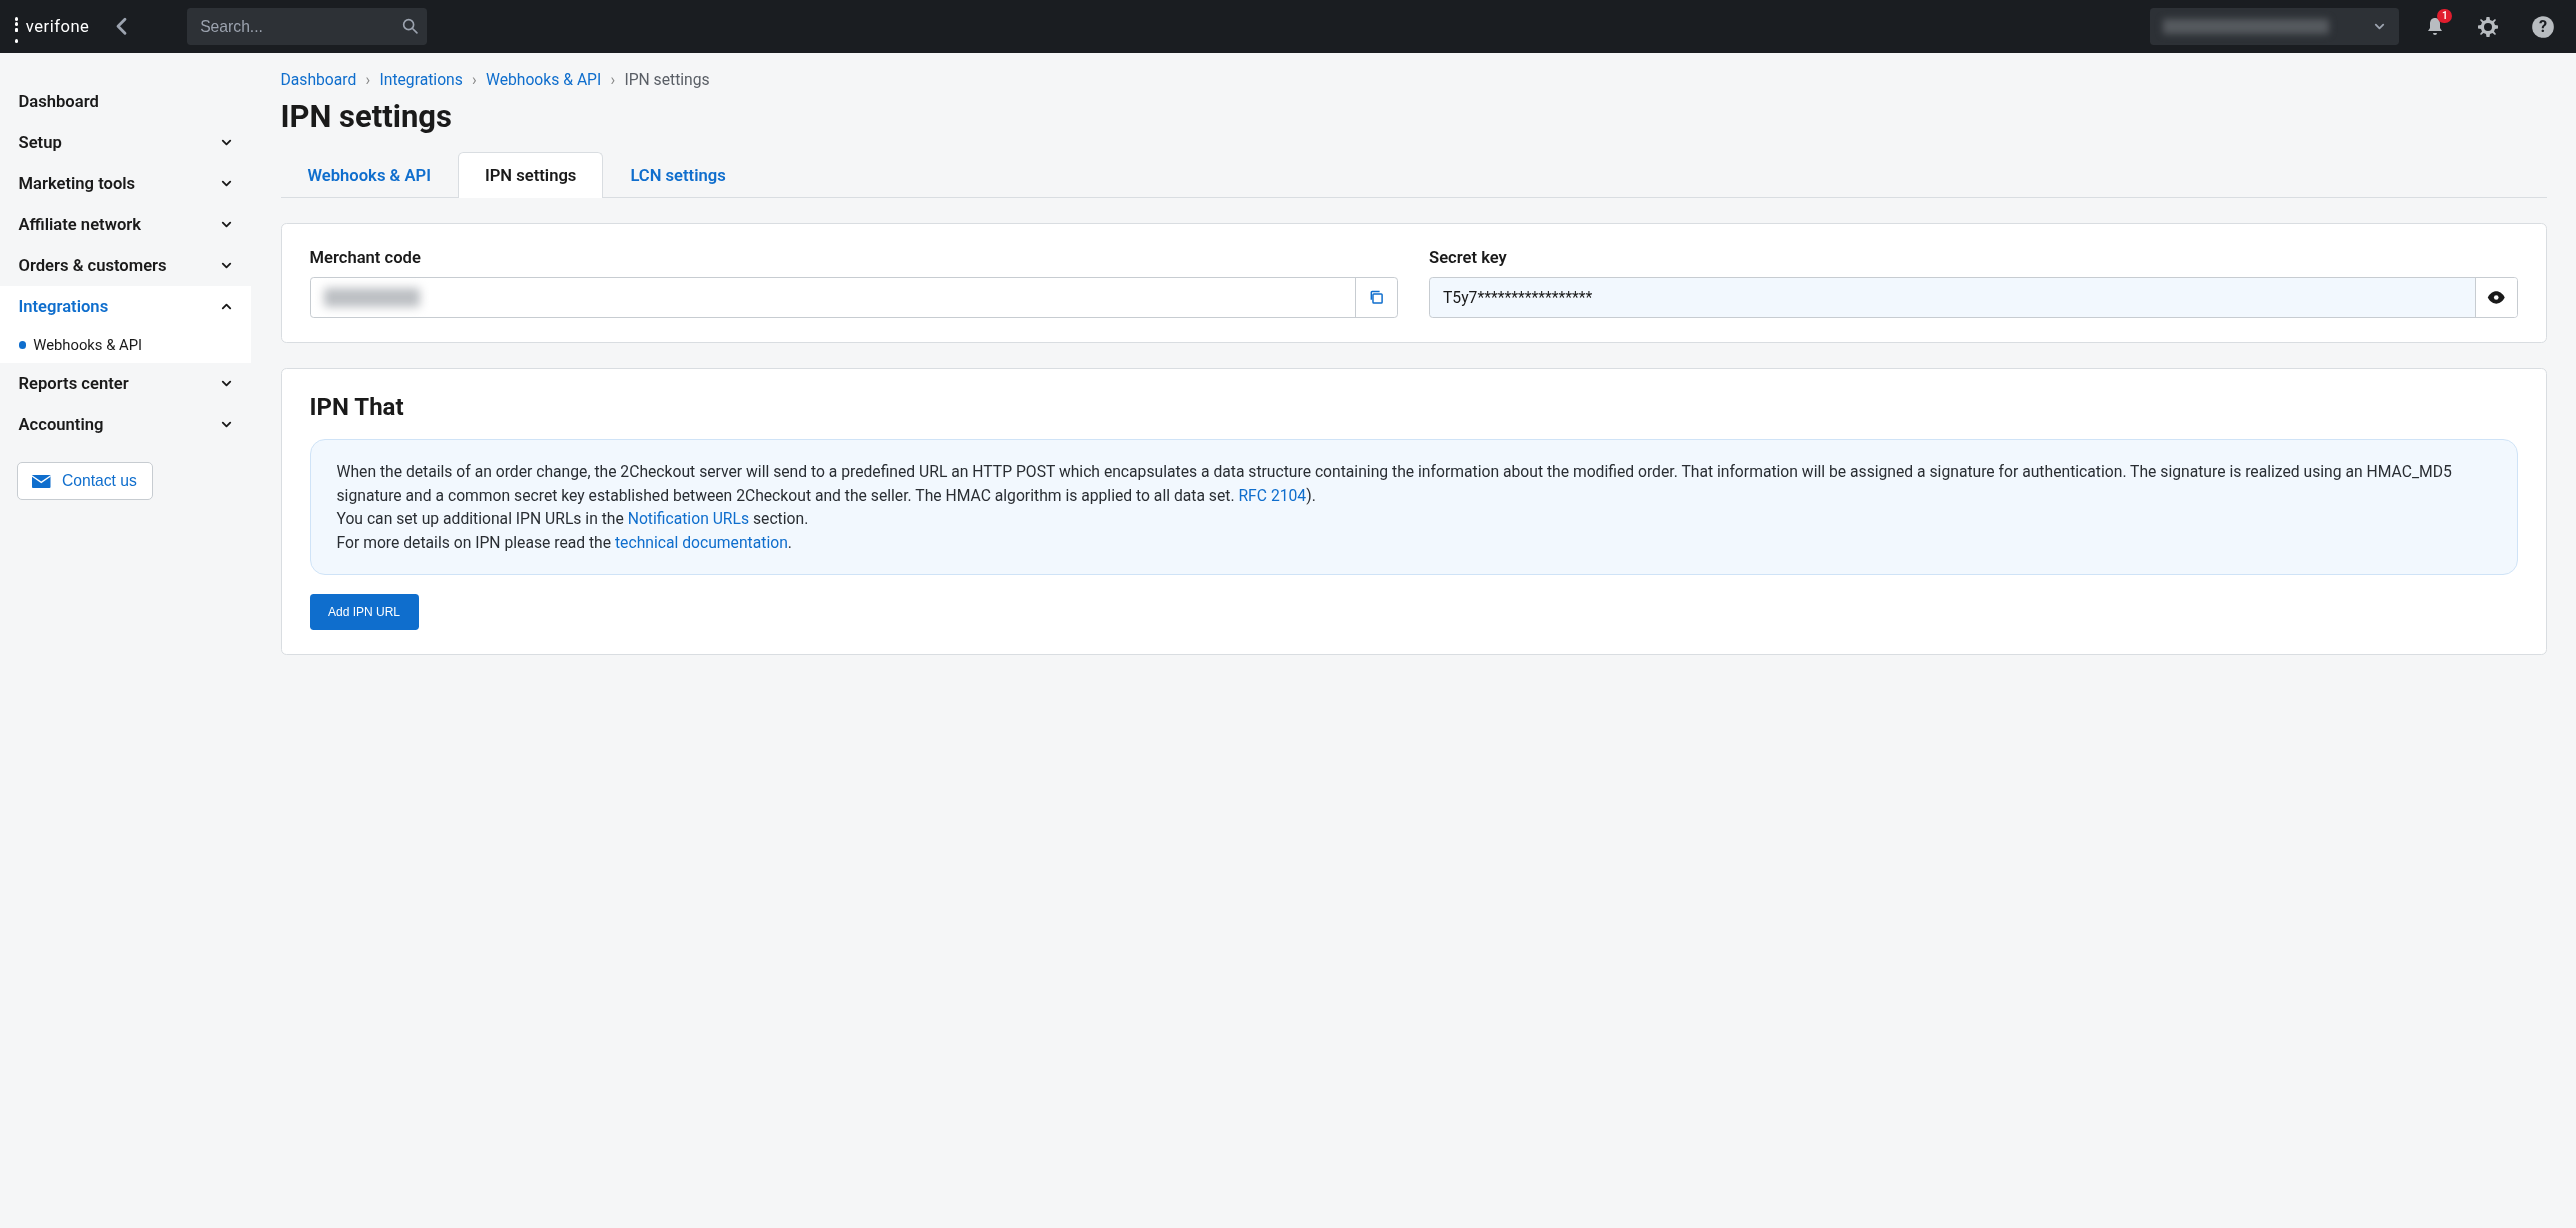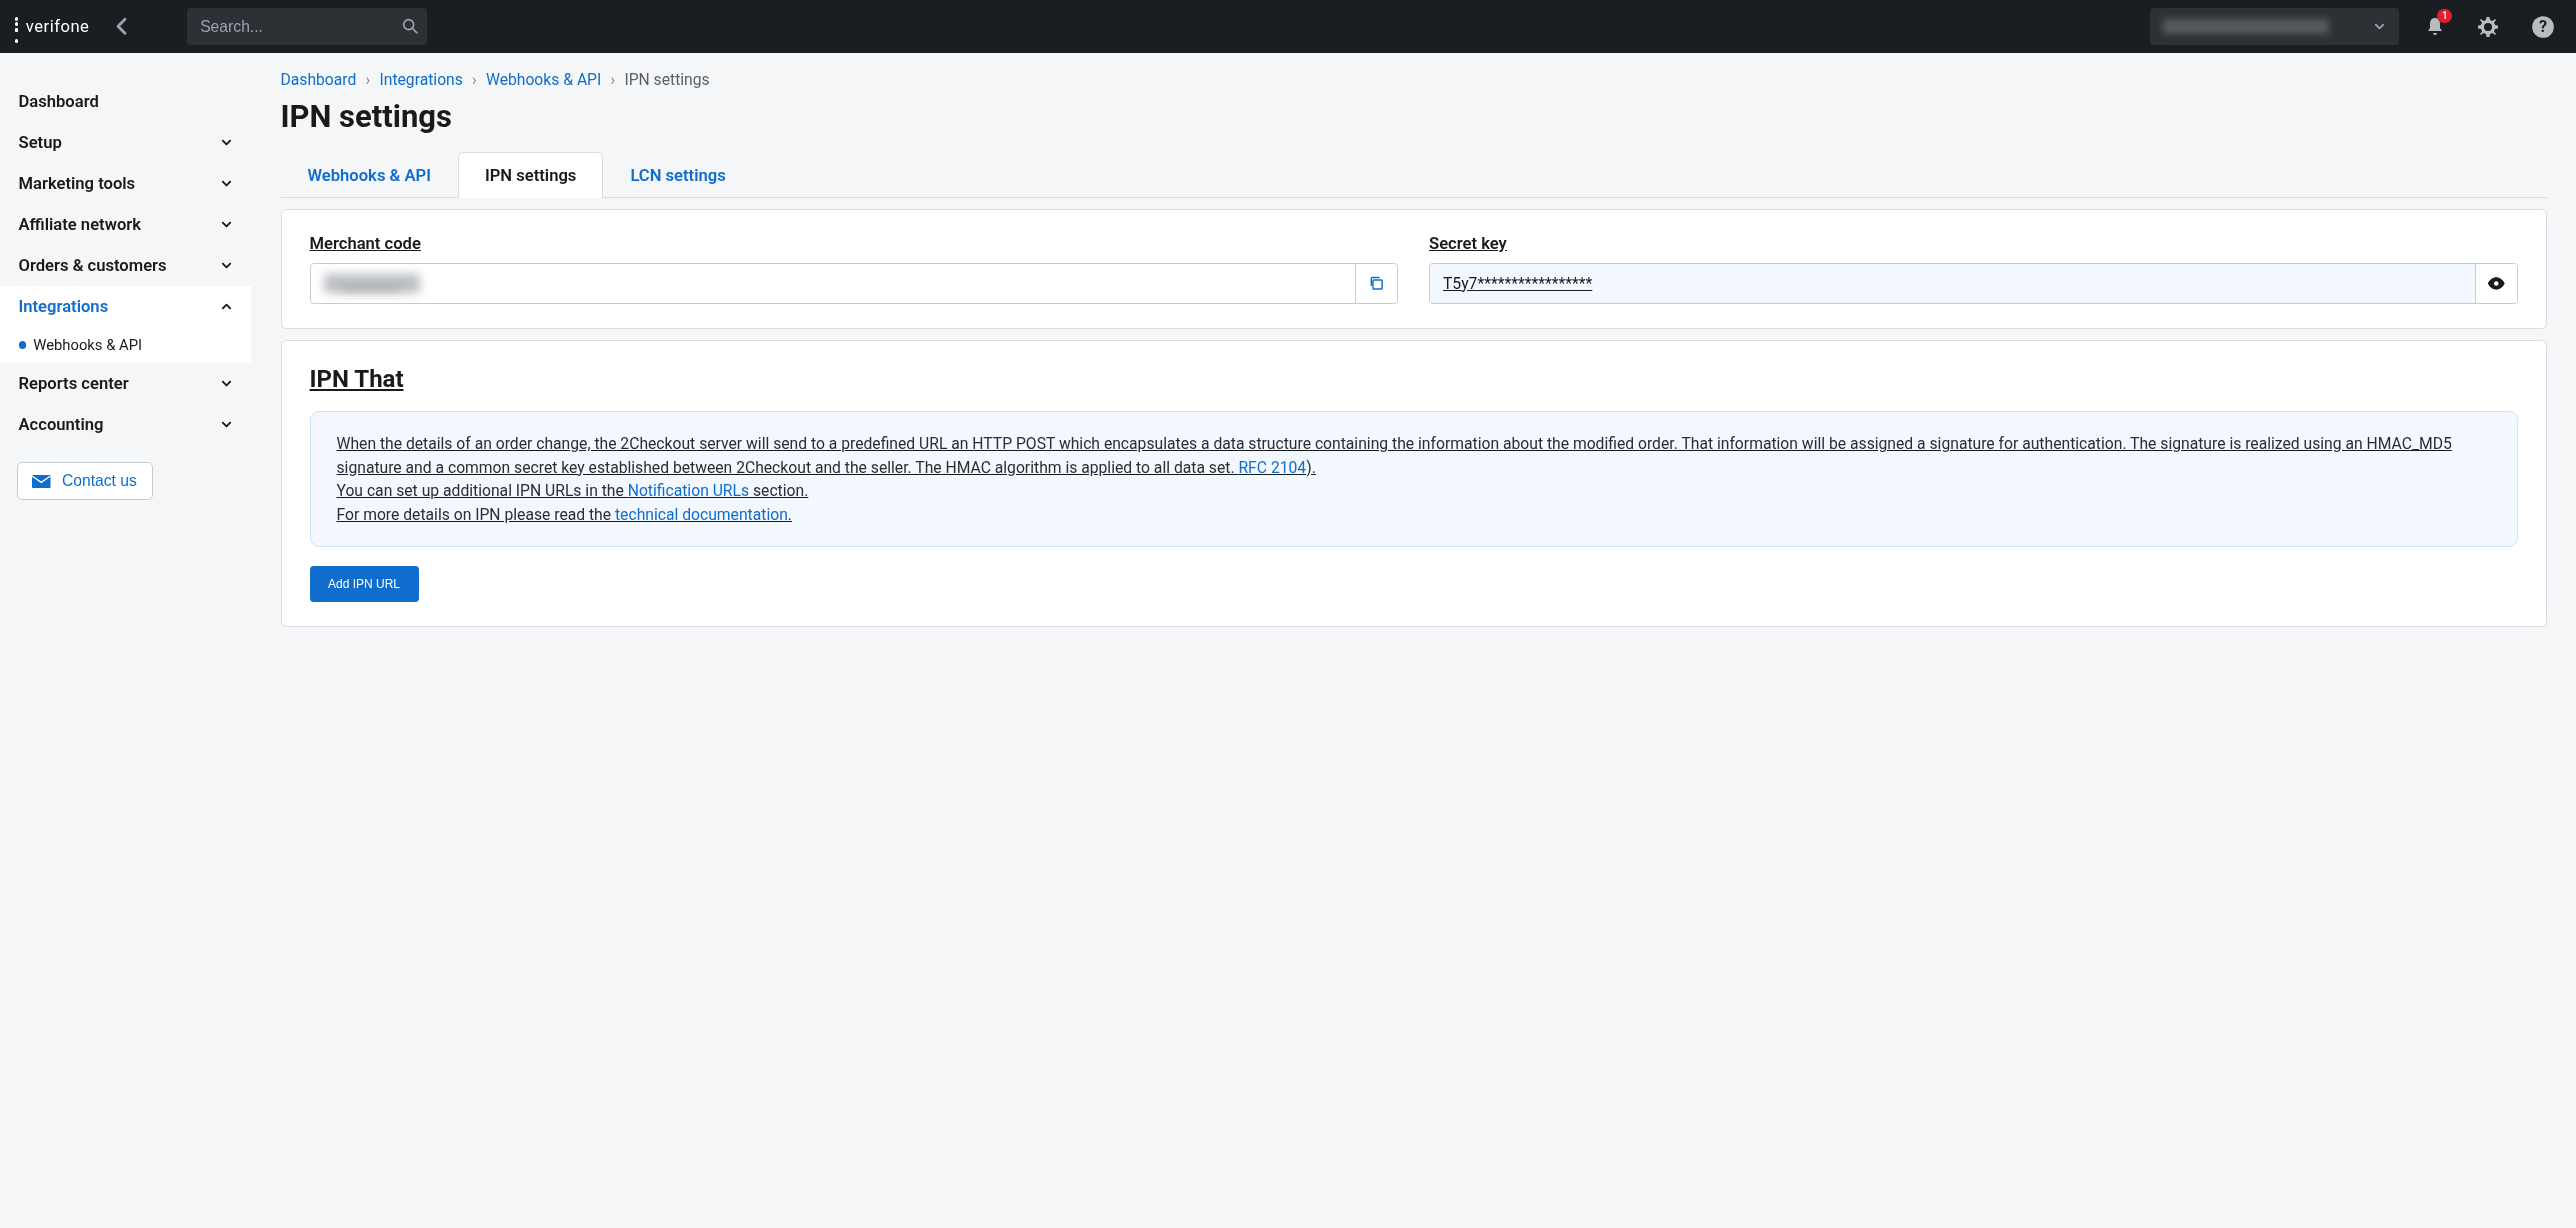--- a/index.html
+++ b/index.html
@@ -37,33 +37,33 @@
 .main { flex: 1; padding: 16.6px 29.5px 37px 29.5px; }
 .breadcrumb { display: flex; align-items: center; gap: 9.2px; font-size: 15.7px; color: #5a5f66; margin-bottom: 9.2px; flex-wrap: wrap; }
 .breadcrumb a { color: #0f6ecd; text-decoration: none; cursor: pointer; }
 .breadcrumb .sep { color: #888; }
 .page-title { font-size: 31px; font-weight: 700; margin-bottom: 16.6px; }
 
 .tabs { display: flex; border-bottom: 0.9px solid #d9dde1; }
 .tab { padding: 13px 26px; font-size: 16.6px; font-weight: 600; color: #0f6ecd; cursor: pointer; border: 0.9px solid transparent; border-bottom: none; position: relative; top: 0.9px; }
 .tab.active { color: #1a1a1a; background: #fff; border-color: #d9dde1; border-radius: 5.5px 5.5px 0 0; }
 
-.card { background: #fff; border: 0.9px solid #d9dde1; border-radius: 5.5px; padding: 24px 28px; margin-top: 11px; text-decoration: underline; }
+.card { background: #fff; border: 0.9px solid #d9dde1; border-radius: 5.5px; padding: 24px 28px; margin-top: 25px; }
 .field-row { display: flex; gap: 31px; }
 .field { flex: 1; }
 .field-label { font-size: 16.6px; font-weight: 600; margin-bottom: 9.2px; display: block; }
 .input-group { display: flex; border: 0.9px solid #c7ccd1; border-radius: 3.7px; overflow: hidden; height: 41px; background: #fff; }
 .input-group.blue { background: #f2f8fe; }
 .input-text { flex: 1; padding: 0 13px; display: flex; align-items: center; font-size: 15.7px; color: #1a1a1a; }
 .input-text.blurred span { filter: blur(4.6px); background: #bcbfc3; color: transparent; border-radius: 2.8px; padding: 0 18.5px; }
 .input-addon { width: 42px; border-left: 0.9px solid #c7ccd1; display: flex; align-items: center; justify-content: center; color: #0f6ecd; cursor: pointer; }
 .input-addon.dark { color: #1a1a1a; }
 
 .section-title { font-size: 24px; font-weight: 700; margin-bottom: 18.5px; }
-.info-box { background: #f2f8fe; border: 0.9px solid #cfe3f7; border-radius: 9px; padding: 20px 26px; font-size: 15.7px; line-height: 1.5; color: #2a2e33; }
+.info-box { background: #f2f8fe; border: 0.9px solid #cfe3f7; border-radius: 15px; padding: 20px 26px; font-size: 15.7px; line-height: 1.5; color: #2a2e33; }
 .info-box a { color: #0f6ecd; text-decoration: none; cursor: pointer; }
 .primary-btn { background: #0f6ecd; color: #fff; border: none; border-radius: 3.7px; padding: 11px 18.5px; font-size: 12px; font-weight: 500; cursor: pointer; margin-top: 18.5px; }
 
 svg { display: block; }
 </style>
 </head>
 <body>
 
 <div class="topbar">
   <div class="logo">

